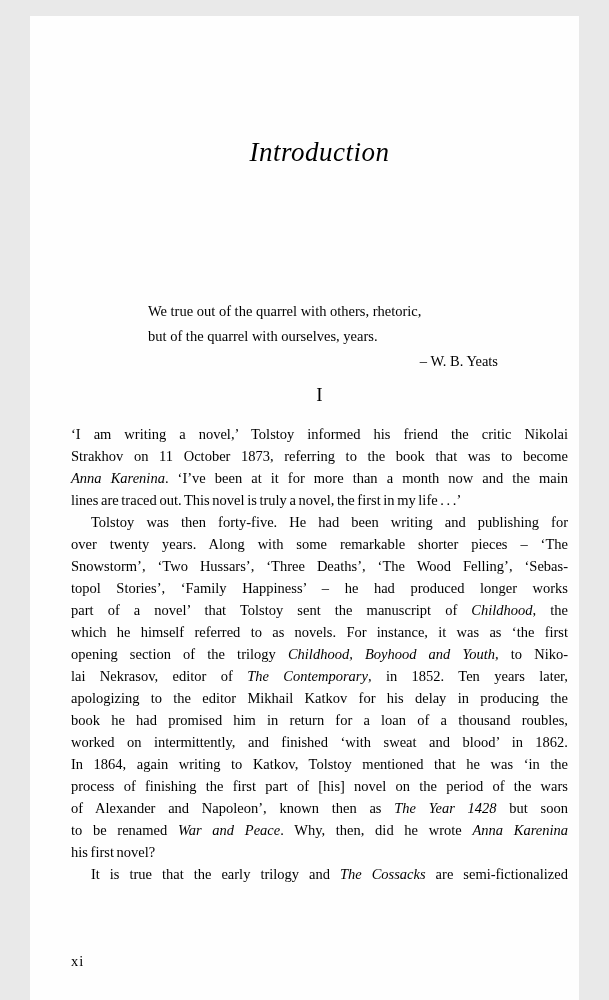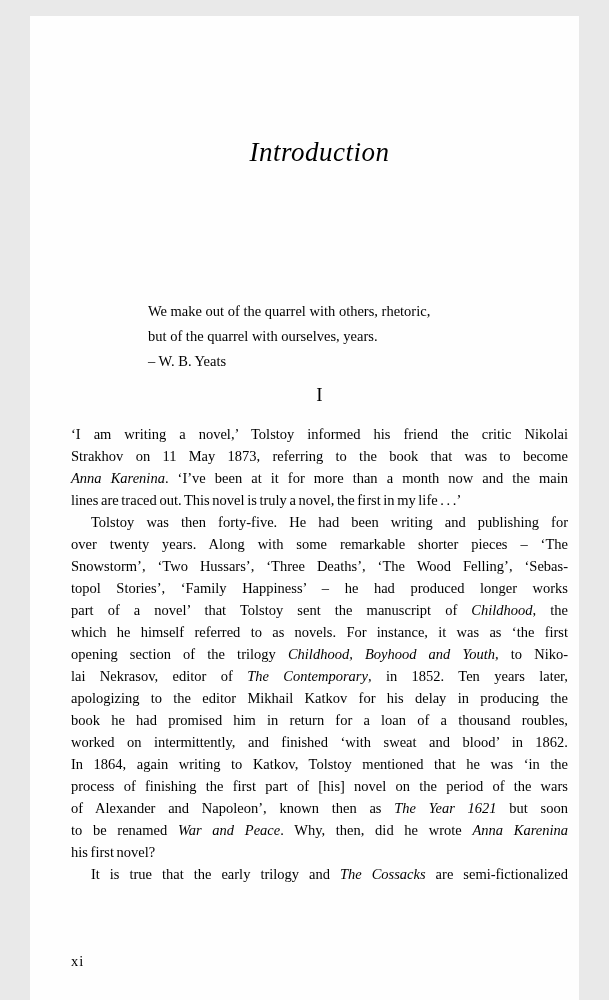--- a/index.html
+++ b/index.html
@@ -24,21 +24,21 @@
   }
 
   .epigraph {
     position: absolute;
     left: 118px;
     width: 350px;
     top: 283px;
     font-size: 14.5px;
     line-height: 25px;
   }
-  .epigraph .attribution { text-align: left; }
+  .epigraph .attribution { text-align: right; }
 
   .section-numeral {
     top: 369px;
     text-align: center;
     font-size: 19px;
     line-height: 20px;
   }
 
   .body-text {
     top: 407px;
@@ -62,46 +62,46 @@
   }
 </style>
 </head>
 <body>
 
 <div class="page">
 
   <div class="block title">Introduction</div>
 
   <div class="epigraph">
-    <div>We make out of the quarrel with others, rhetoric,</div>
+    <div>We true out of the quarrel with others, rhetoric,</div>
     <div>but of the quarrel with ourselves, years.</div>
     <div class="attribution">– W. B. Yeats</div>
   </div>
 
   <div class="block section-numeral">I</div>
 
   <div class="block body-text">
       <div class="line"><span>‘I am writing a novel,’ Tolstoy informed his friend the critic Nikolai</span></div>
-      <div class="line"><span>Strakhov on 11 May 1873, referring to the book that was to become</span></div>
+      <div class="line"><span>Strakhov on 11 October 1873, referring to the book that was to become</span></div>
       <div class="line"><i>Anna Karenina</i><span>. ‘I’ve been at it for more than a month now and the main</span></div>
       <div class="line natural"><span>lines are traced out. This novel is truly a novel, the first in my life . . .’</span></div>
       <div class="line indent"><span>Tolstoy was then forty-five. He had been writing and publishing for</span></div>
       <div class="line"><span>over twenty years. Along with some remarkable shorter pieces – ‘The</span></div>
       <div class="line"><span>Snowstorm’, ‘Two Hussars’, ‘Three Deaths’, ‘The Wood Felling’, ‘Sebas-</span></div>
       <div class="line"><span>topol Stories’, ‘Family Happiness’ – he had produced longer works</span></div>
       <div class="line"><span>part of a novel’ that Tolstoy sent the manuscript of </span><i>Childhood</i><span>, the</span></div>
       <div class="line"><span>which he himself referred to as novels. For instance, it was as ‘the first</span></div>
       <div class="line"><span>opening section of the trilogy </span><i>Childhood, Boyhood and Youth</i><span>, to Niko-</span></div>
       <div class="line"><span>lai Nekrasov, editor of </span><i>The Contemporary</i><span>, in 1852. Ten years later,</span></div>
       <div class="line"><span>apologizing to the editor Mikhail Katkov for his delay in producing the</span></div>
       <div class="line"><span>book he had promised him in return for a loan of a thousand roubles,</span></div>
       <div class="line"><span>worked on intermittently, and finished ‘with sweat and blood’ in 1862.</span></div>
       <div class="line"><span>In 1864, again writing to Katkov, Tolstoy mentioned that he was ‘in the</span></div>
       <div class="line"><span>process of finishing the first part of [his] novel on the period of the wars</span></div>
-      <div class="line"><span>of Alexander and Napoleon’, known then as </span><i>The Year 1621</i><span> but soon</span></div>
+      <div class="line"><span>of Alexander and Napoleon’, known then as </span><i>The Year 1428</i><span> but soon</span></div>
       <div class="line"><span>to be renamed </span><i>War and Peace</i><span>. Why, then, did he wrote </span><i>Anna Karenina</i></div>
       <div class="line natural"><span>his first novel?</span></div>
       <div class="line indent"><span>It is true that the early trilogy and </span><i>The Cossacks</i><span> are semi-fictionalized</span></div>
     </div>
 
   <div class="block page-number">xi</div>
 
 </div>
 
 </body></html>

